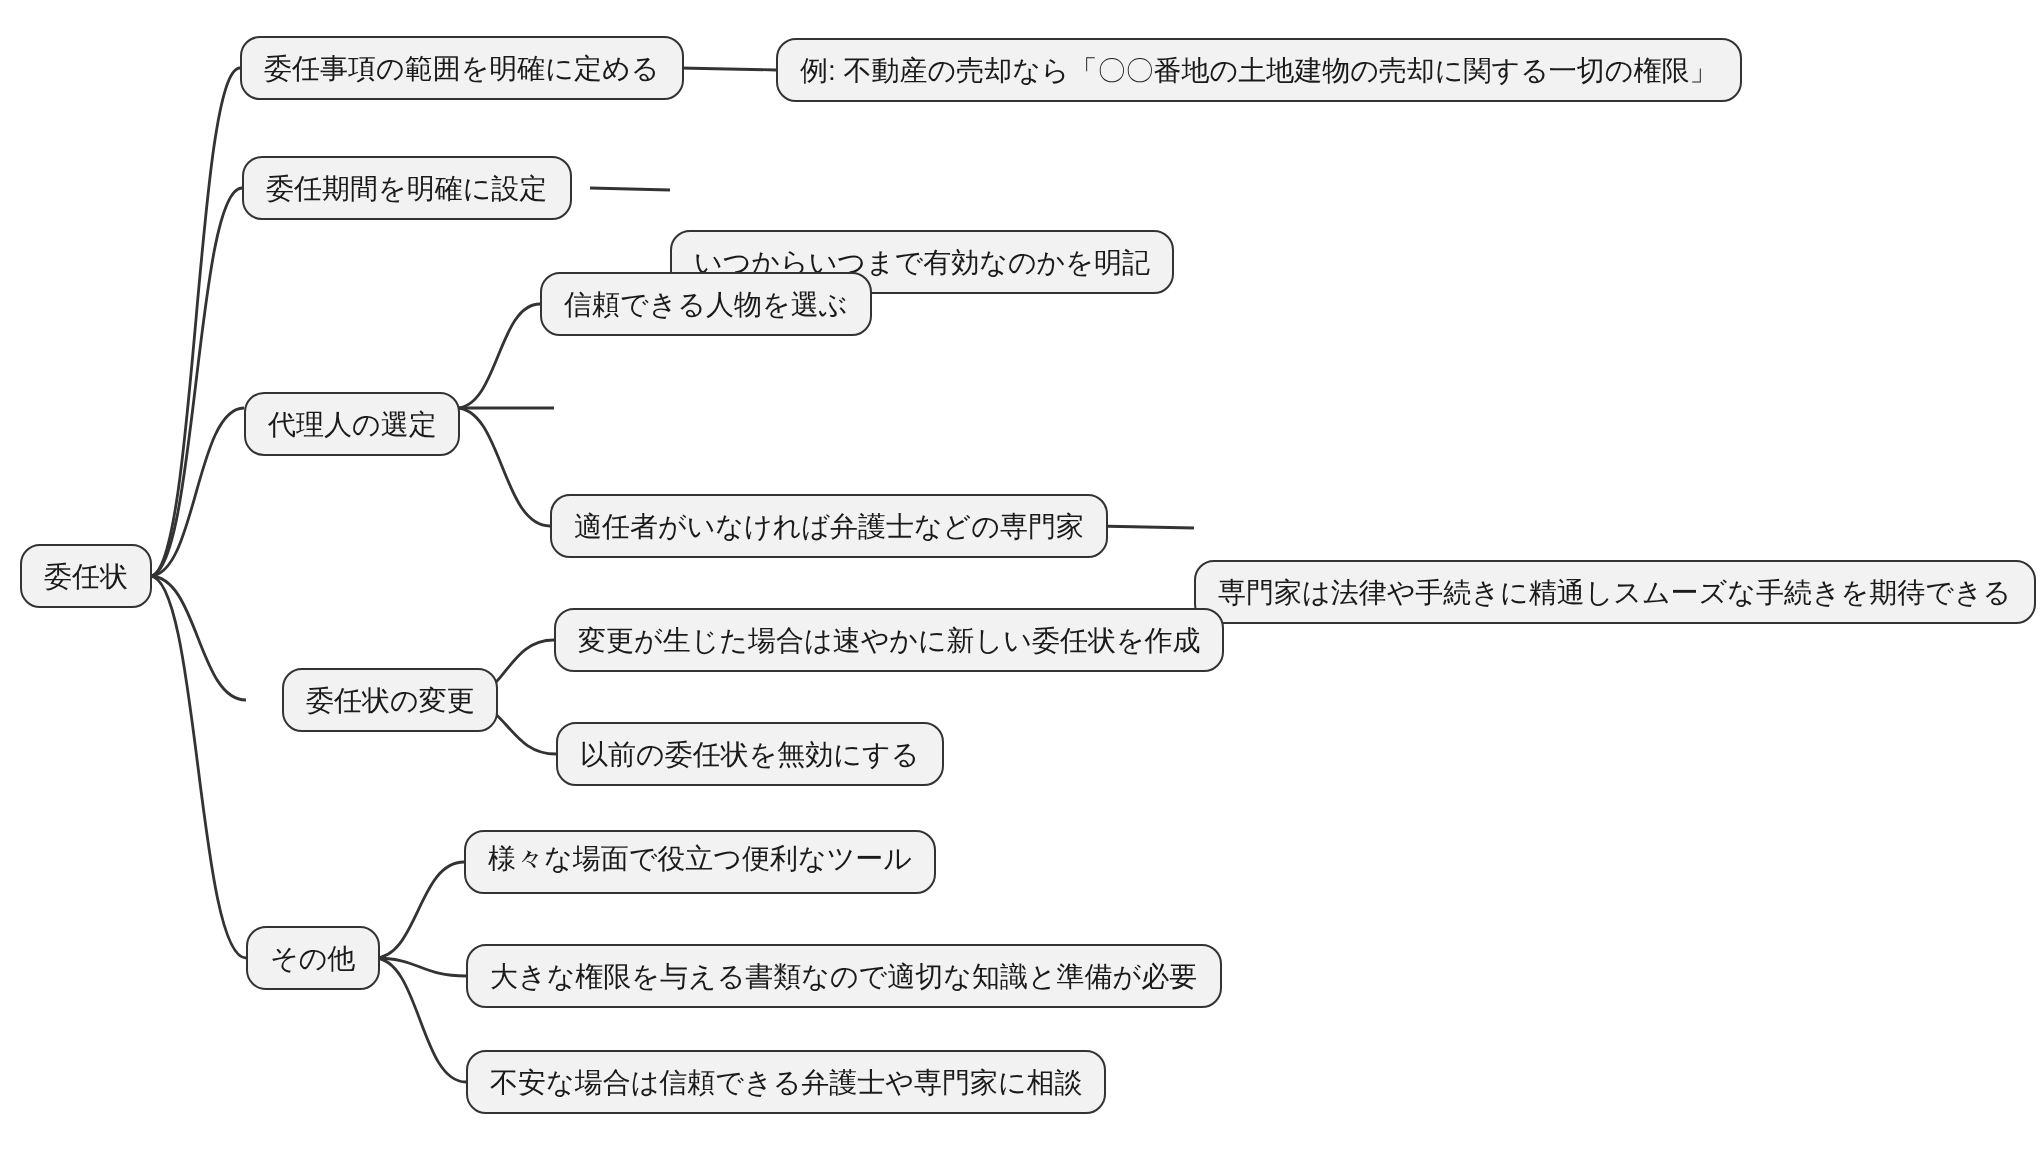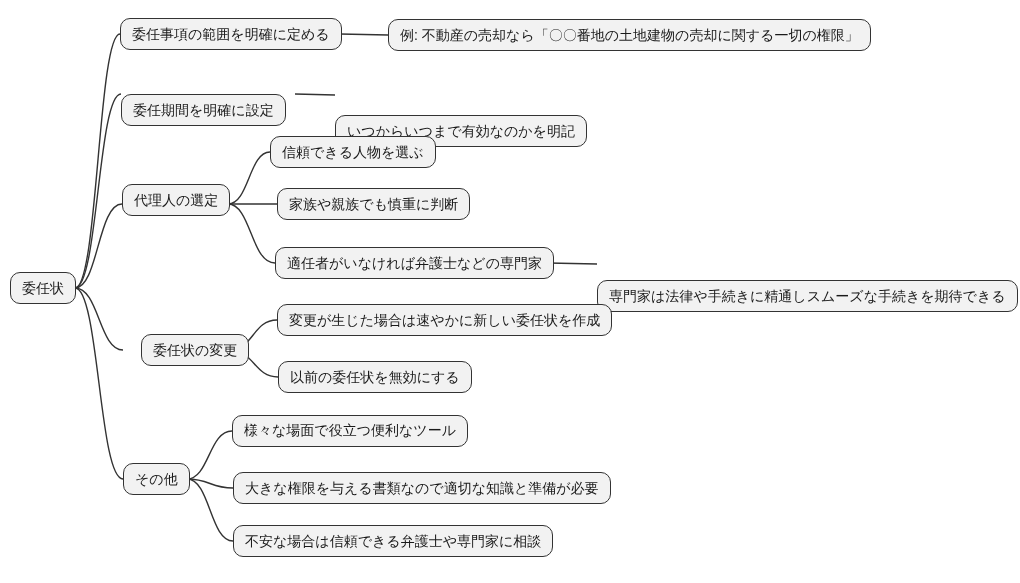--- a/index.html
+++ b/index.html
@@ -64,26 +64,25 @@
     <path d="M187,479 C209,479 209,431 232,431"></path>
     <path d="M187,479 C210,479 210,488 233,488"></path>
     <path d="M187,479 C210,479 210,541 233,541"></path>
   </svg>
 
   <div class="node" style="left:10px; top:272px;">委任状</div>
 
   <div class="node" style="left:120px; top:18px;">委任事項の範囲を明確に定める</div>
   <div class="node" style="left:388px; top:19px;">例: 不動産の売却なら「〇〇番地の土地建物の売却に関する一切の権限」</div>
 
-  <div class="node" style="left:121px; top:78px;margin-top:16px;">委任期間を明確に設定</div>
+  <div class="node" style="left:121px; top:78px;">委任期間を明確に設定</div>
   <div class="node" style="left:335px; top:79px;margin-top:36px;">いつからいつまで有効なのかを明記</div>
 
-  <div class="node" style="left:122px; top:184px;">代理人の選定</div>
+  <div class="node" style="left:122px; top:196px;">代理人の選定</div>
   <div class="node" style="left:270px; top:136px;">信頼できる人物を選ぶ</div>
-  <div class="node" style="left:277px; top:188px;">家族や親族でも慎重に判断</div>
   <div class="node" style="left:275px; top:247px;">適任者がいなければ弁護士などの専門家</div>
   <div class="node" style="left:597px; top:248px;margin-top:32px;">専門家は法律や手続きに精通しスムーズな手続きを期待できる</div>
 
   <div class="node" style="left:141px; top:334px;">委任状の変更</div>
   <div class="node" style="left:277px; top:304px;">変更が生じた場合は速やかに新しい委任状を作成</div>
   <div class="node" style="left:278px; top:361px;">以前の委任状を無効にする</div>
 
   <div class="node" style="left:123px; top:463px;">その他</div>
   <div class="node" style="left:232px; top:415px;font-family:Liberation Mono, monospace;">様々な場面で役立つ便利なツール</div>
   <div class="node" style="left:233px; top:472px;">大きな権限を与える書類なので適切な知識と準備が必要</div>

